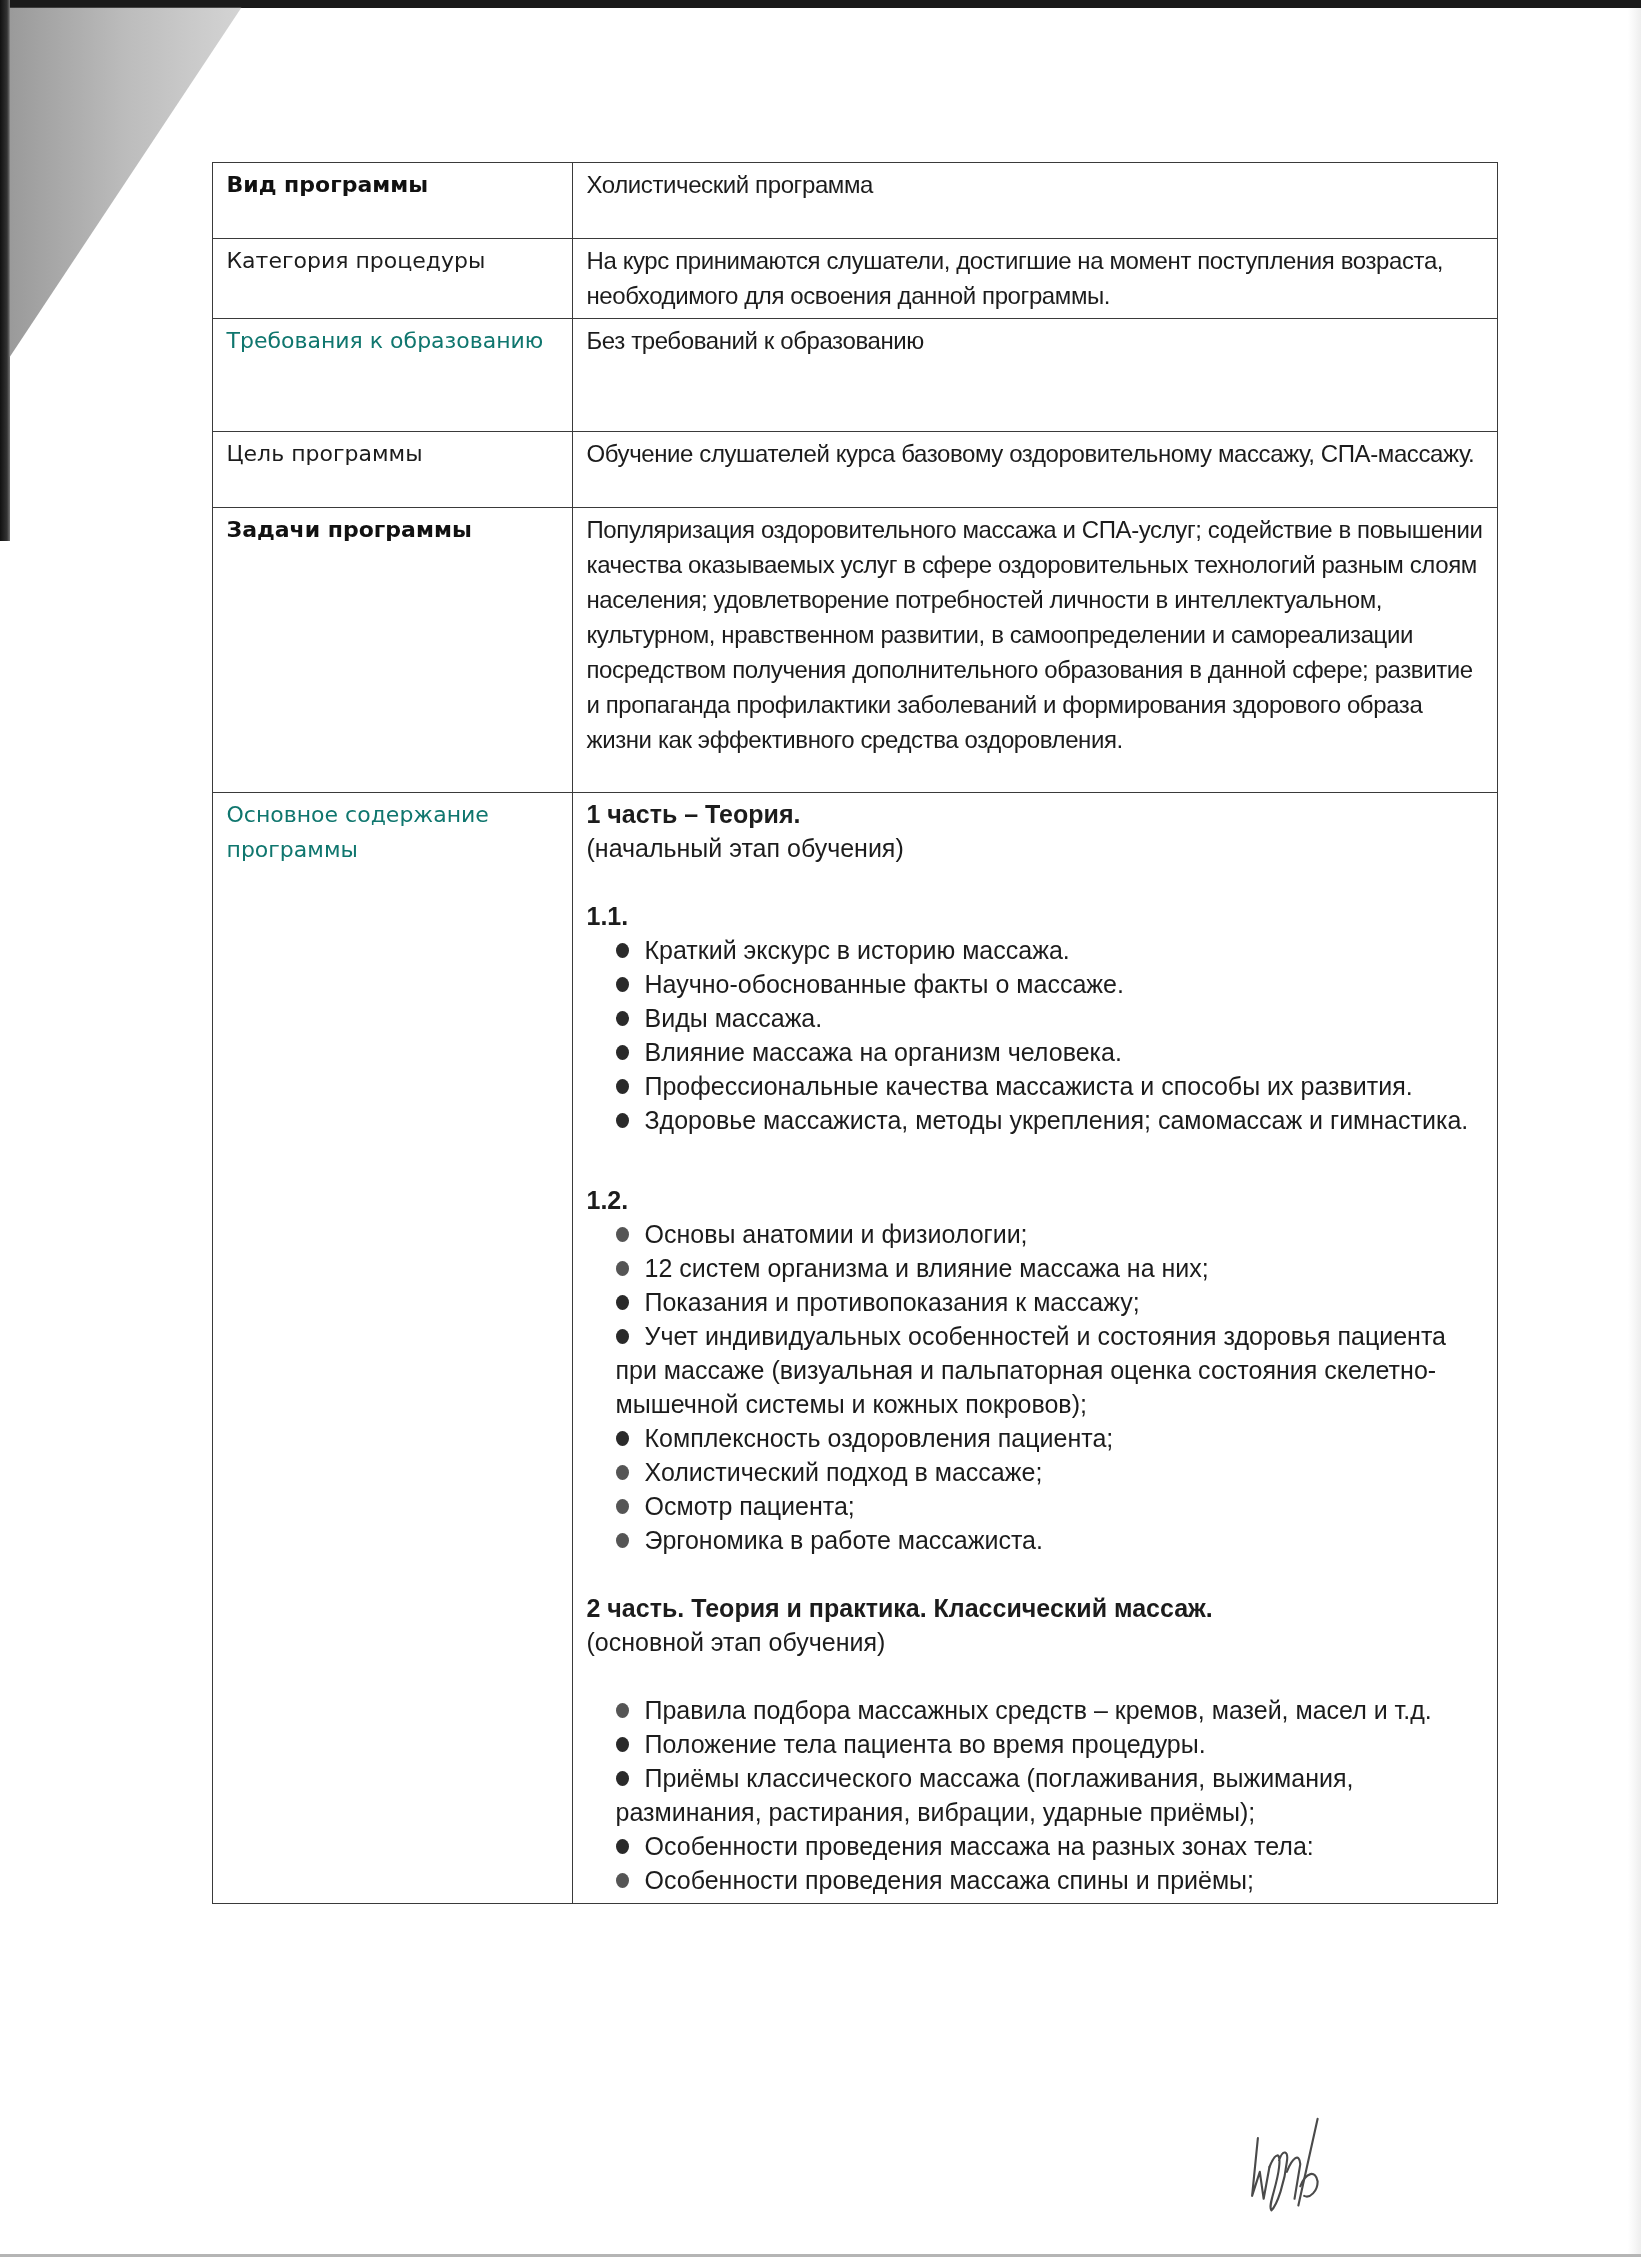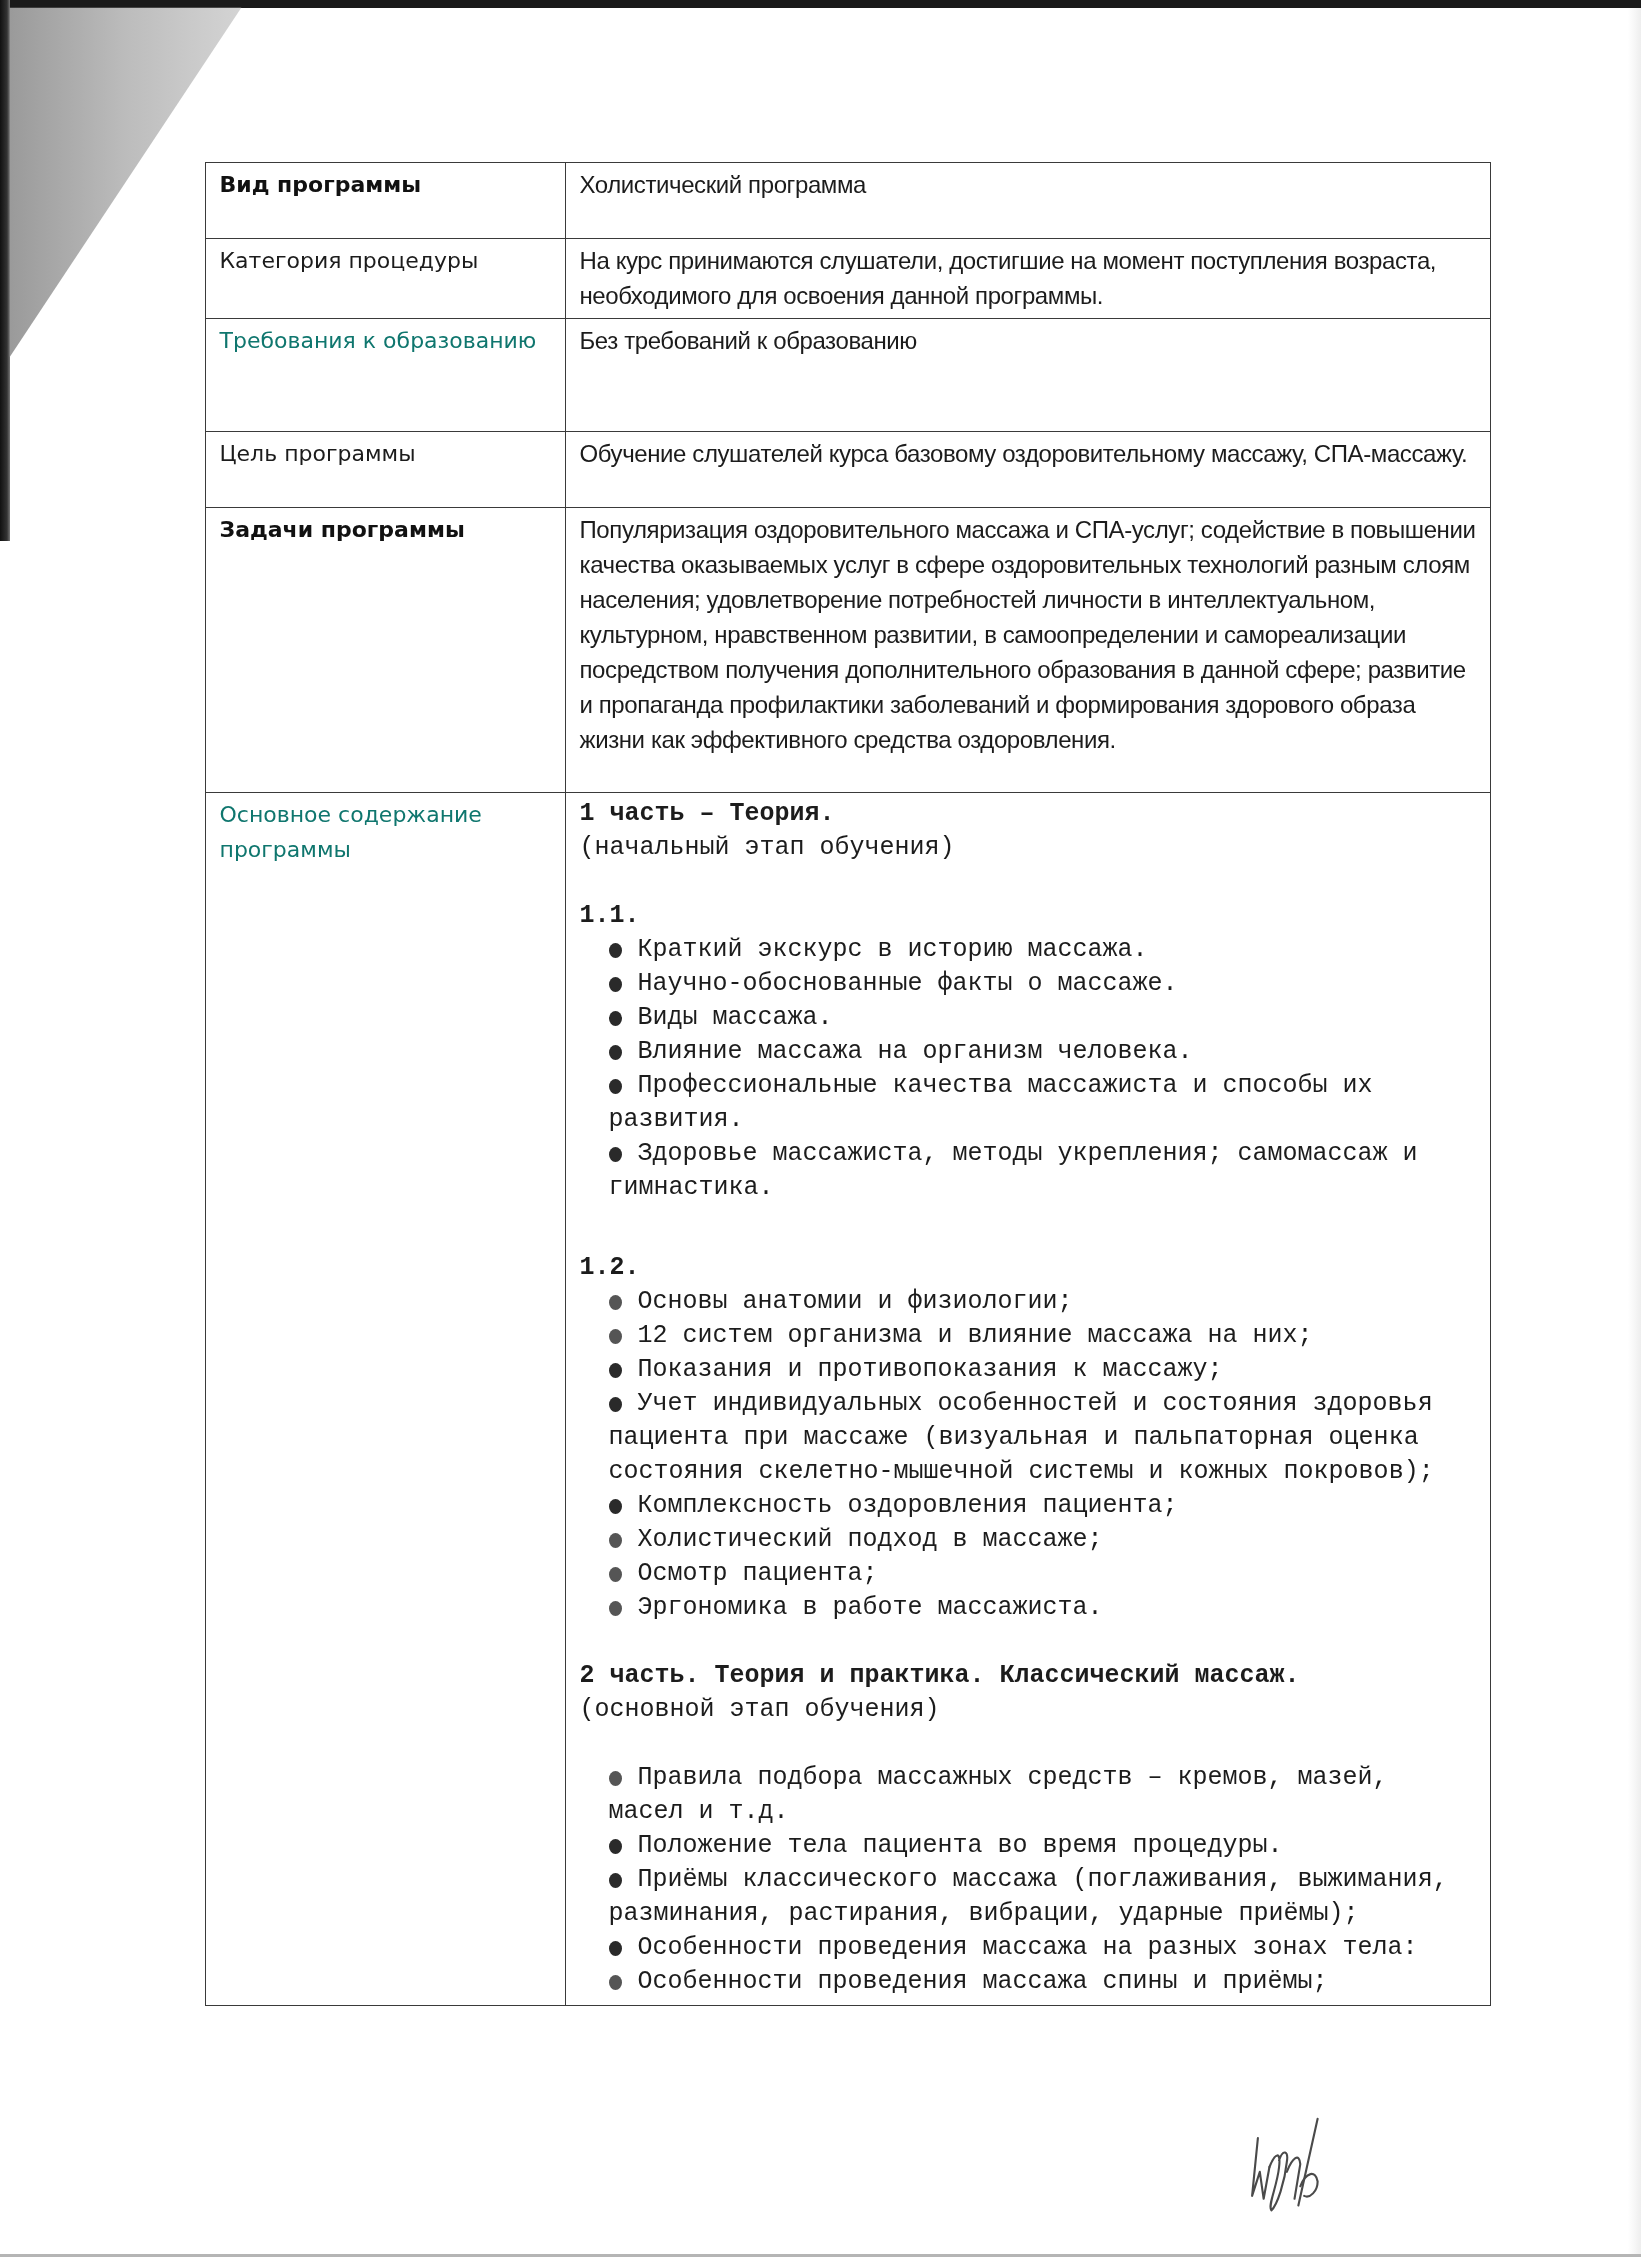--- a/index.html
+++ b/index.html
@@ -21,21 +21,21 @@
   .bottom-edge {
     position: absolute; left: 0; top: 2254px; width: 1641px; height: 2.9px;
     background: #b5b5b5;
   }
   .right-shade {
     position: absolute; right: 0; top: 7.7px; width: 13.5px; height: 2250px;
     background: linear-gradient(to right, #ffffff, #eeeeee);
   }
 
   table.program {
-    position: absolute; left: 205px; top: 162px;
+    position: absolute; left: 212px; top: 162px;
     width: 1286px; border-collapse: collapse;
     table-layout: fixed;
   }
   table.program td {
     border: 1.4px solid #3a3a3a;
     vertical-align: top;
     padding: 3.9px 13.5px 5.8px 13.5px;
     color: #1c1c1c;
   }
   td.label { width: 332px; font-family: "DejaVu Sans", sans-serif; font-size: 22px; line-height: 35px; color: #222; }
@@ -44,21 +44,21 @@
   td.value { font-family: "Liberation Sans", sans-serif; font-size: 24px; line-height: 35px; letter-spacing: -0.4px; transform-origin: left; }
 
   tr.r1 td { height: 65px; }
   tr.r2 td { height: 64px; }
   tr.r3 td { height: 64px; }
   tr.r4 td { height: 102px; }
   tr.r5 td { height: 65px; }
   tr.r6 td { height: 275px; }
 
   .content {
-    font-family: Liberation Mono, monospace; font-size: 25px; line-height: 34px;
+    font-family: Liberation Sans, sans-serif; font-size: 25px; line-height: 34px;
     color: #1e1e1e;
   }
   .content .part-title { font-weight: bold; }
   .content .stage { }
   .content .section-num { font-weight: bold; margin-top: 34px; }
   .content ul { list-style: none; margin: 0; padding: 0; }
   .content li { position: relative; padding-left: 58px; text-indent: 0; }
   .content li.wrap { padding-left: 0; text-indent: 58px; }
   .content li .bullet {
     position: absolute; left: 29px; top: 9.7px; width: 13.5px; height: 15.4px;

